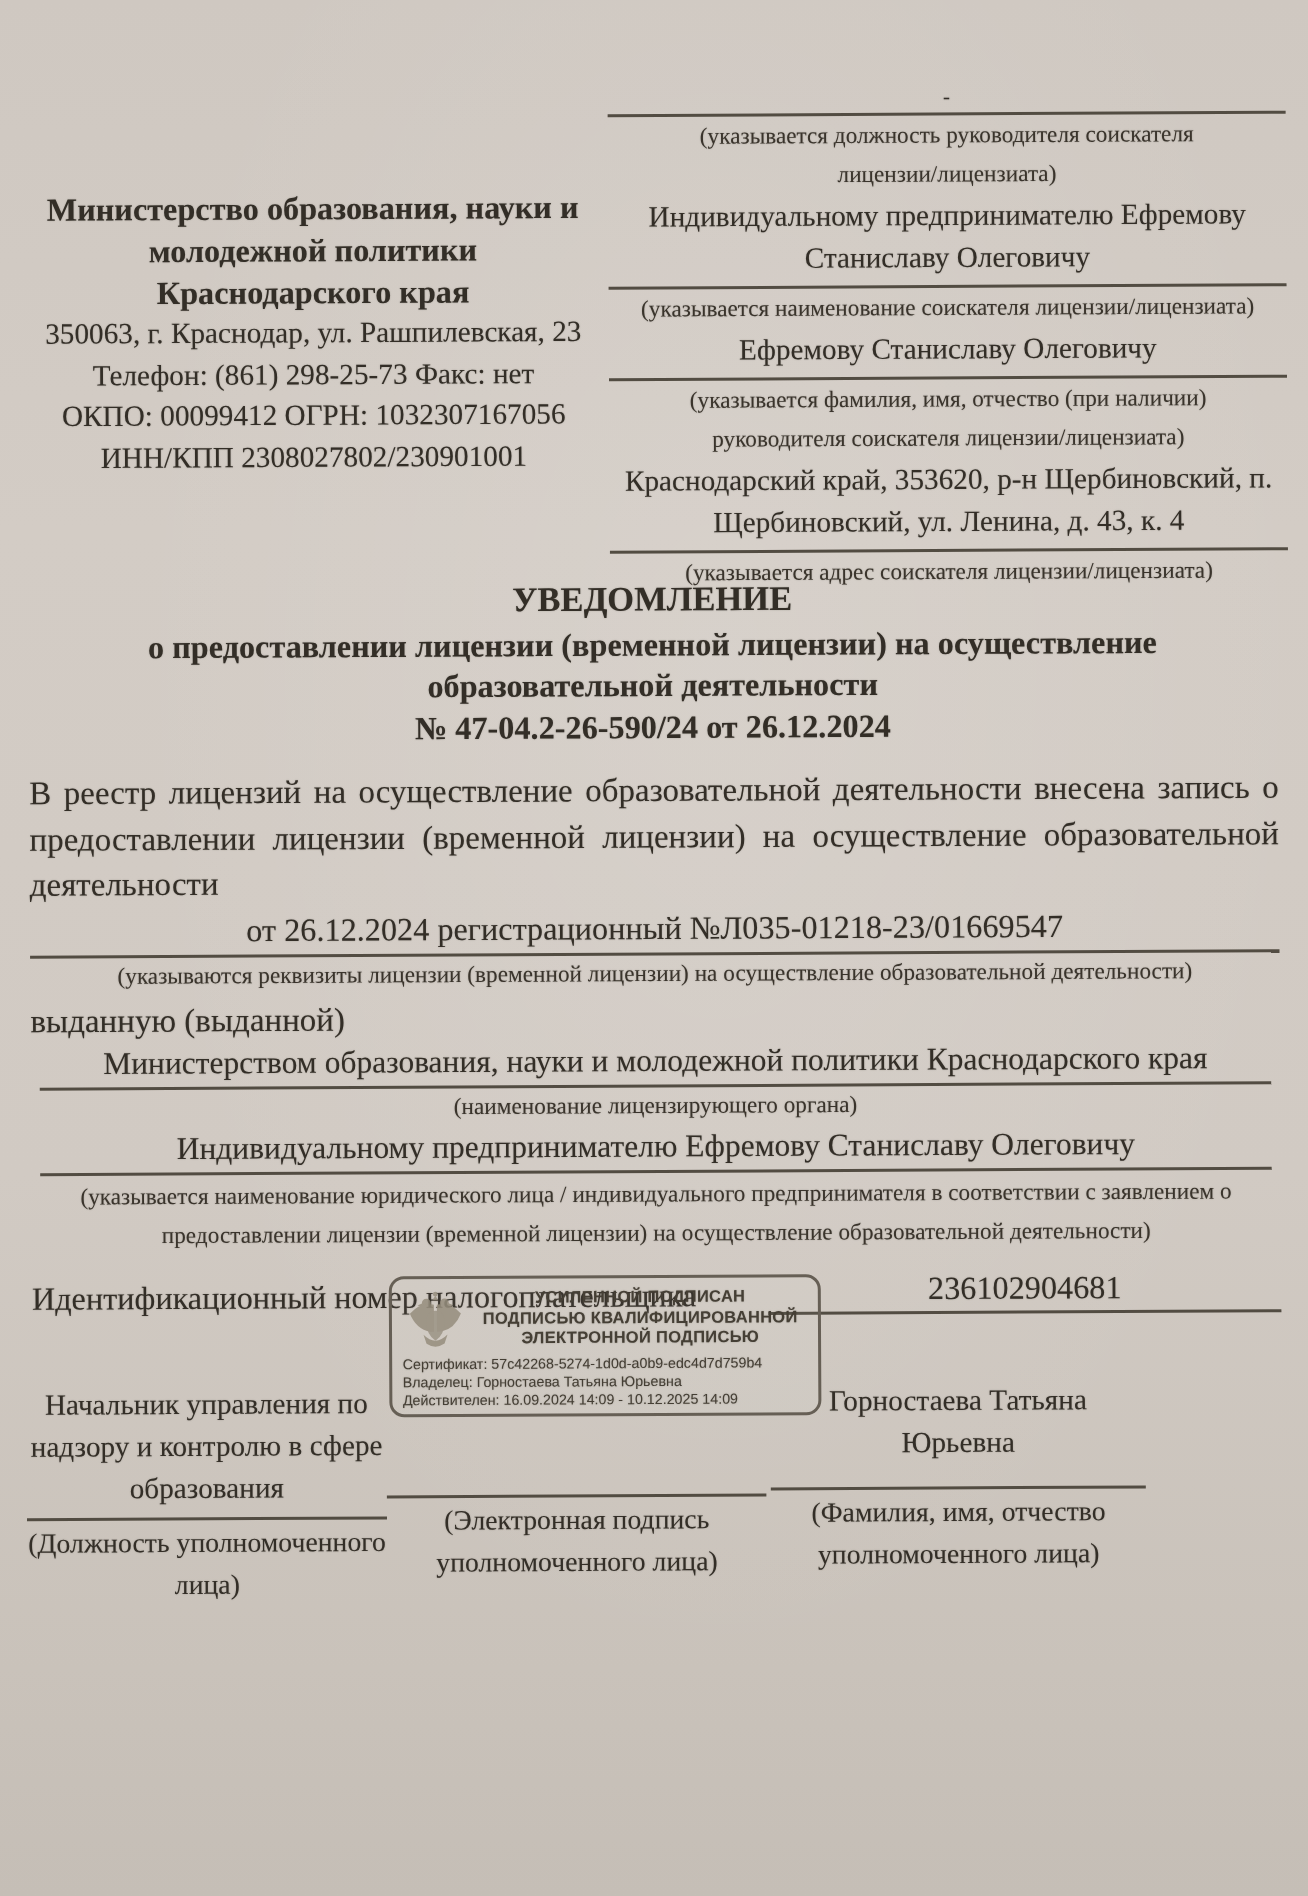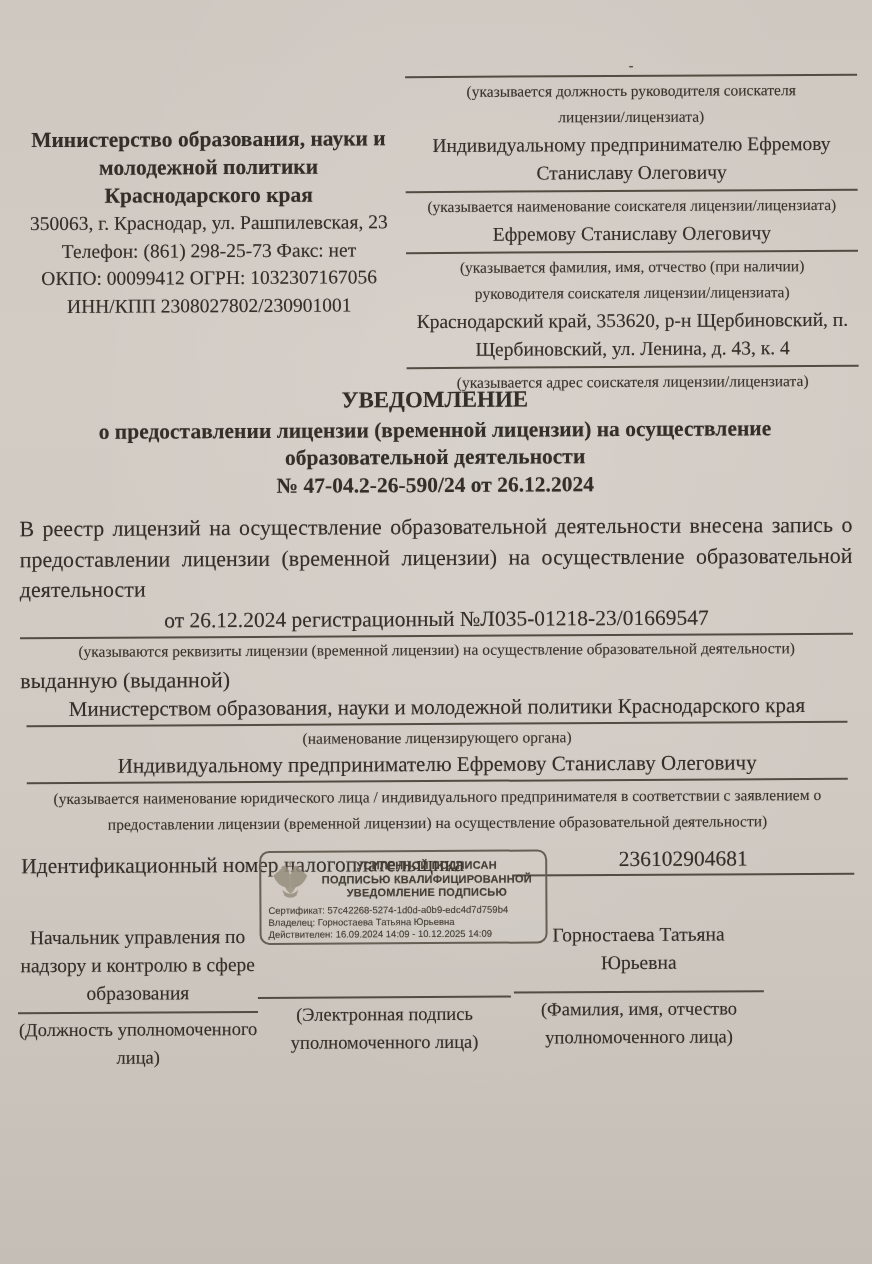--- a/index.html
+++ b/index.html
@@ -140,21 +140,21 @@
             <path d="M30.5 11 L34 12.5 L30.2 13.5 Z"></path>
             <path d="M21 12 Q12 10 5 18 Q9 28 18 30 L21 30 Z"></path>
             <path d="M23 12 Q32 10 39 18 Q35 28 26 30 L23 30 Z"></path>
             <path d="M22 16 Q28 16 28 24 Q28 32 22 36 Q16 32 16 24 Q16 16 22 16 Z" opacity="0.9"></path>
             <path d="M14 32 Q22 40 30 32 L28 38 Q22 42 16 38 Z"></path>
           </g>
         </svg>
         <div class="stamp-title">
           <div>УСИЛЕННОЙ ПОДПИСАН</div>
           <div>ПОДПИСЬЮ КВАЛИФИЦИРОВАННОЙ</div>
-          <div>УВЕДОМЛЕНИЕ ПОДПИСЬЮ</div>
+          <div>ЭЛЕКТРОННОЙ ПОДПИСЬЮ</div>
         </div>
       </div>
       <div class="stamp-lines">
         <div>Сертификат: 57c42268-5274-1d0d-a0b9-edc4d7d759b4</div>
         <div>Владелец: Горностаева Татьяна Юрьевна</div>
         <div>Действителен: 16.09.2024 14:09 - 10.12.2025 14:09</div>
       </div>
     </div>
 
     <div class="sigcol sig-left">

